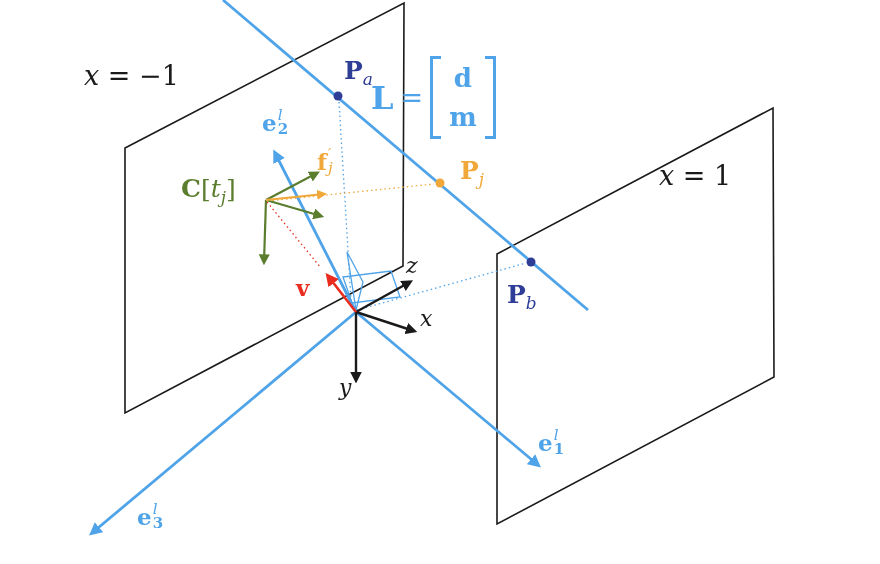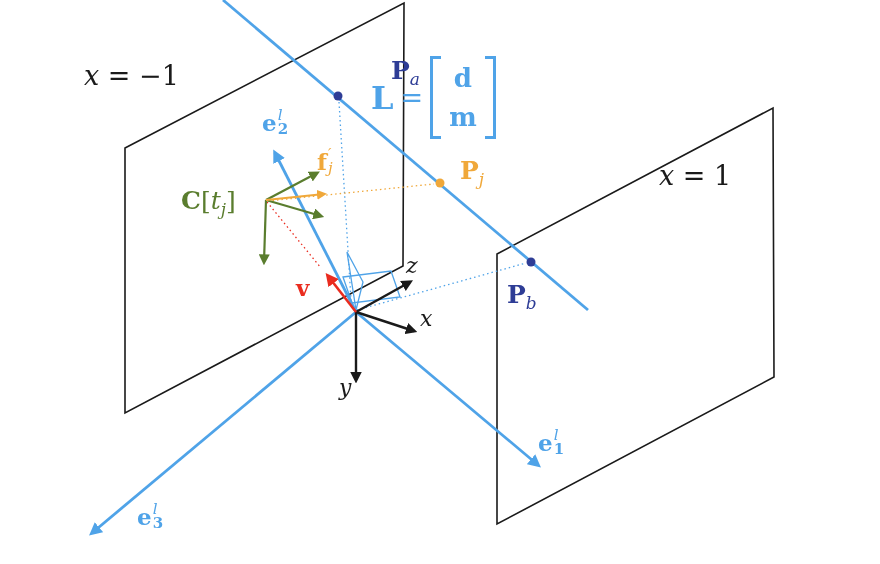--- a/index.html
+++ b/index.html
@@ -127,21 +127,21 @@
     <span class="mat">
       <span class="lbrack"></span>
       <span class="mcol">
         <span>d</span>
         <span>m</span>
       </span>
       <span class="rbrack"></span>
     </span>
   </div>
 
-  <div class="lbl pt-lbl" style="left:344px;top:58px;margin-left:47px;">
+  <div class="lbl pt-lbl" style="left:344px;top:58px;">
     <span>P</span><sub>a</sub>
   </div>
   <div class="lbl o-lbl" style="left:460px;top:158px;">
     <span>P</span><sub>j</sub>
   </div>
   <div class="lbl pt-lbl" style="left:507px;top:282px;">
     <span>P</span><sub>b</sub>
   </div>
 
   <div class="lbl e-lbl" style="left:262px;top:108px;">
@@ -159,21 +159,21 @@
       </span>
   </div>
   <div class="lbl e-lbl" style="left:137px;top:502px;">
     <span>e</span>
     <span class="ss">
         <span class="sup">l</span>
         <span class="sub">3</span>
       </span>
   </div>
 
-  <div class="lbl c-lbl" style="left:181px;top:188px;">
+  <div class="lbl c-lbl" style="left:181px;top:176px;">
     <span class="bold">C</span><span>[</span><span class="it">t</span><sub>j</sub><span>]</span>
   </div>
   <div class="lbl f-lbl" style="left:317px;top:147px;">
     <span>f</span>
     <span class="ss">
         <span class="sup">′</span>
         <span class="sub">j</span>
       </span>
   </div>
 

